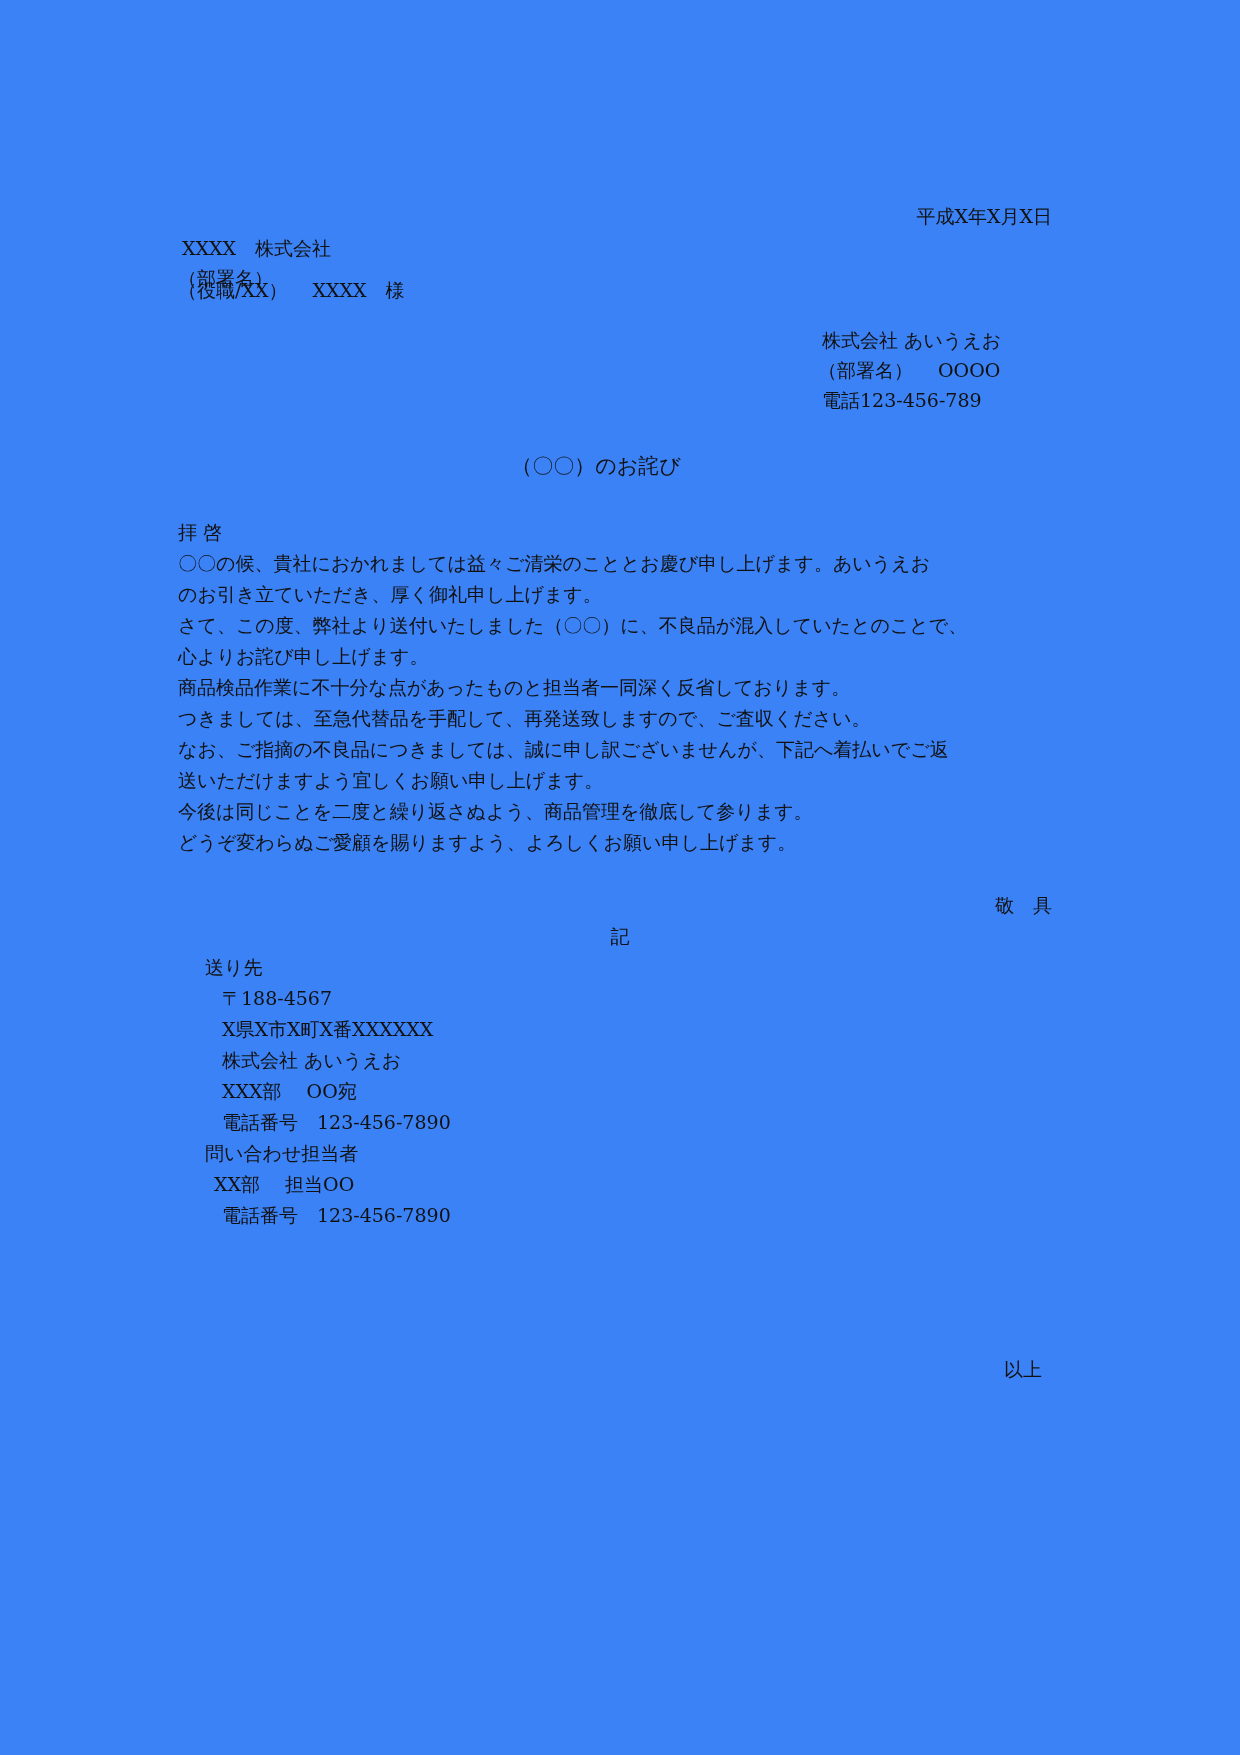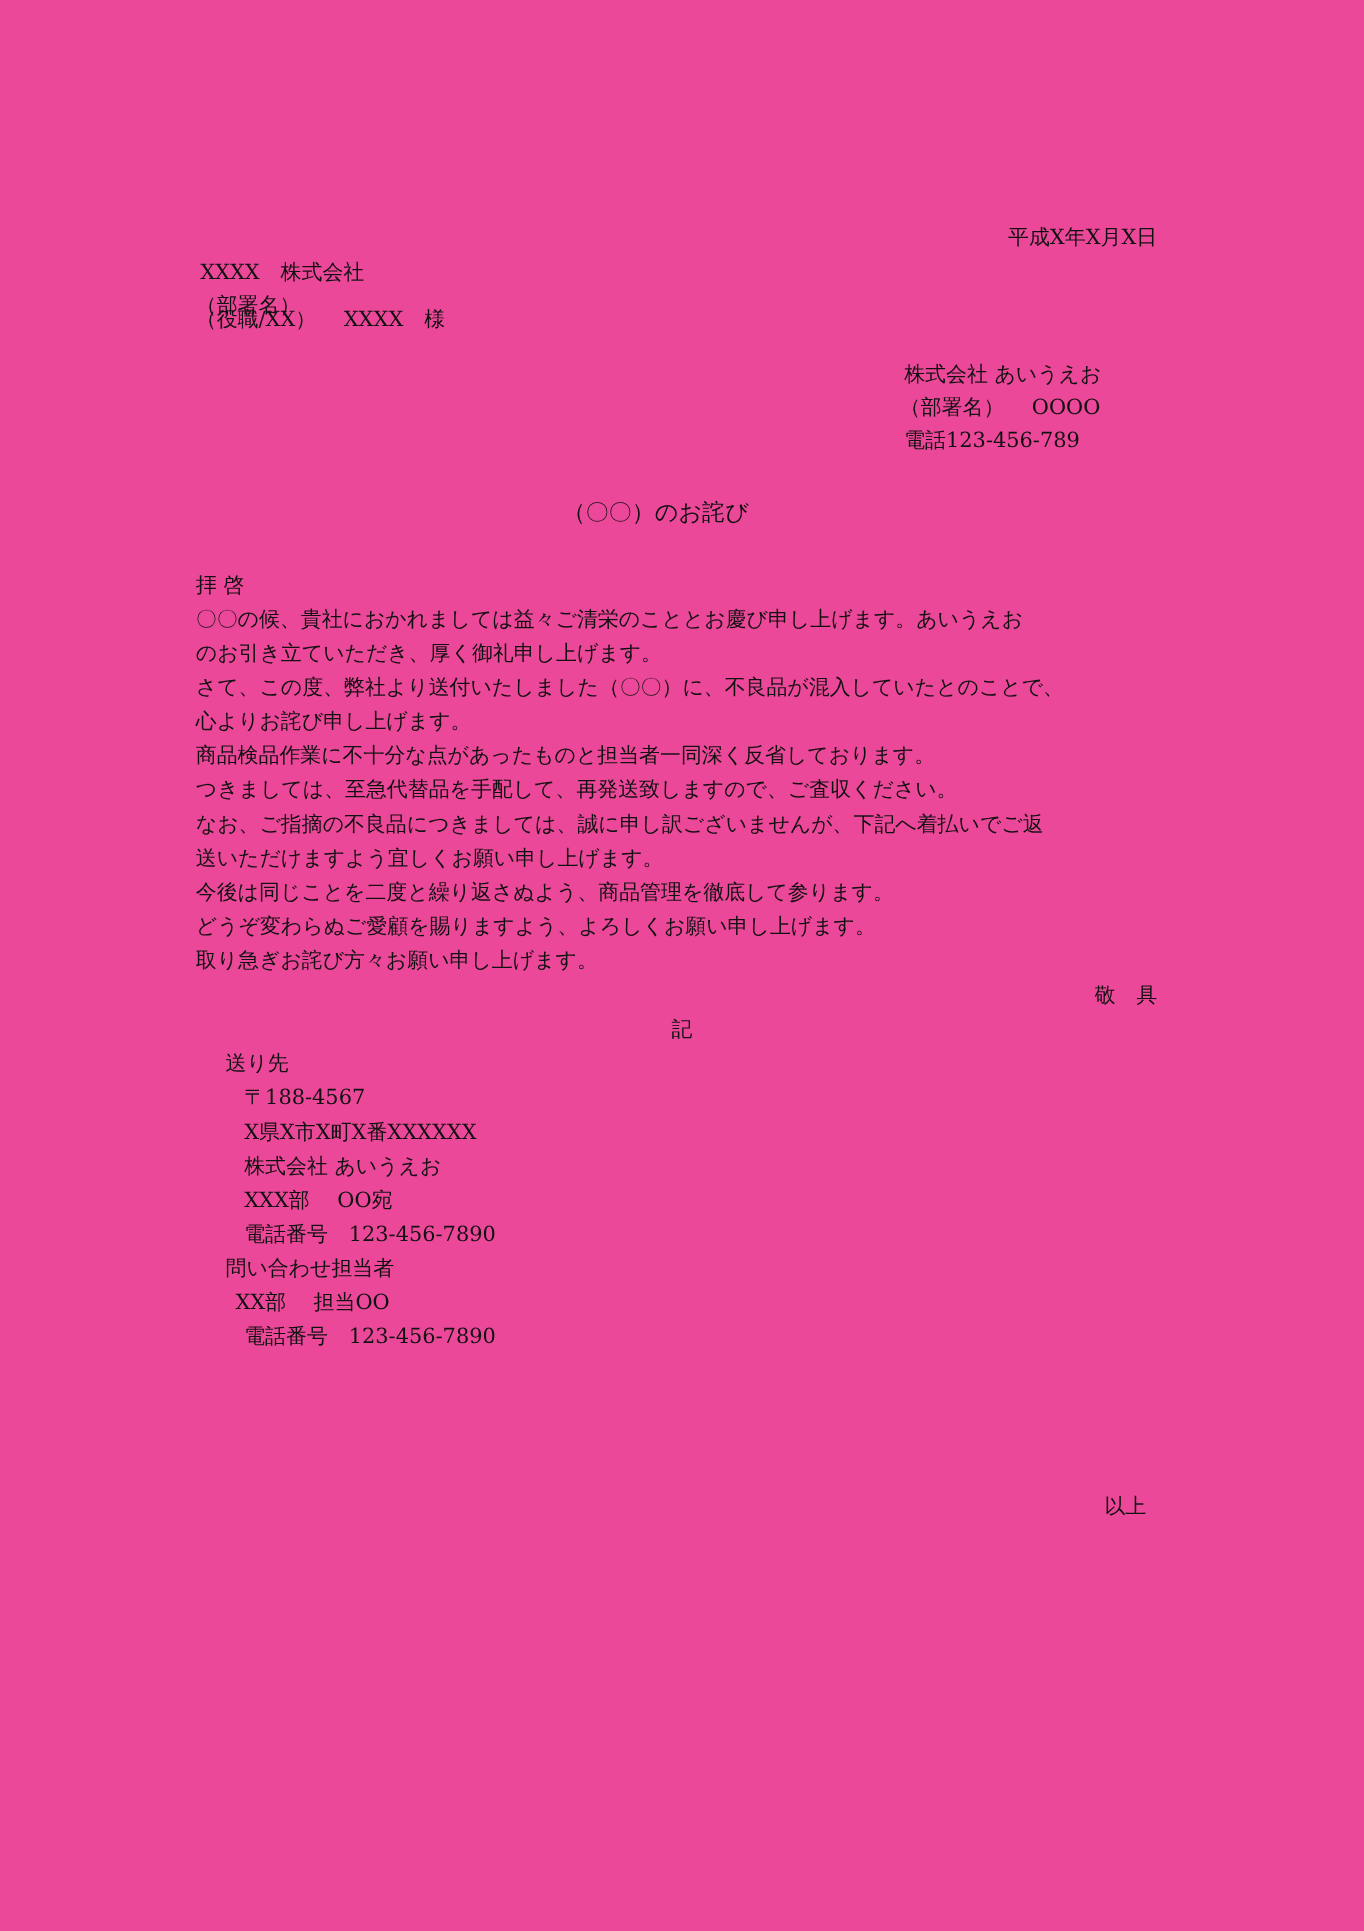--- a/index.html
+++ b/index.html
@@ -1,21 +1,21 @@
 <!DOCTYPE html>
 <html><head>
   <meta charset="utf-8">
   <style>
     html, body { margin: 0; padding: 0; background: #ffffff; }
     body {
       width: 1240px; height: 1755px; position: relative; overflow: hidden;
       font-family: "DejaVu Serif", "Liberation Serif", serif;
       color: #111111;
     }
-    .page { position: absolute; left: 0; top: 0; width: 1240px; height: 1755px; background: #ec4899; }
+    .page { position: absolute; left: 0; top: 0; width: 1240px; height: 1755px; background: #3b82f6; }
     .line { position: absolute; white-space: pre; font-size: 19px; line-height: 28px; }
     .right { text-align: right; }
     .title { font-size: 21px; }
     .body-text { left: 178px; }
   </style>
 </head>
 <body>
 
 <div class="page">
 
@@ -36,21 +36,20 @@
   <div class="line body-text" style="top:549px;">〇〇の候、貴社におかれましては益々ご清栄のこととお慶び申し上げます。あいうえお</div>
   <div class="line body-text" style="top:580px;">のお引き立ていただき、厚く御礼申し上げます。</div>
   <div class="line body-text" style="top:611px;">さて、この度、弊社より送付いたしました（〇〇）に、不良品が混入していたとのことで、</div>
   <div class="line body-text" style="top:642px;">心よりお詫び申し上げます。</div>
   <div class="line body-text" style="top:673px;">商品検品作業に不十分な点があったものと担当者一同深く反省しております。</div>
   <div class="line body-text" style="top:704px;">つきましては、至急代替品を手配して、再発送致しますので、ご査収ください。</div>
   <div class="line body-text" style="top:735px;">なお、ご指摘の不良品につきましては、誠に申し訳ございませんが、下記へ着払いでご返</div>
   <div class="line body-text" style="top:766px;">送いただけますよう宜しくお願い申し上げます。</div>
   <div class="line body-text" style="top:797px;">今後は同じことを二度と繰り返さぬよう、商品管理を徹底して参ります。</div>
   <div class="line body-text" style="top:828px;">どうぞ変わらぬご愛顧を賜りますよう、よろしくお願い申し上げます。</div>
-  <div class="line body-text" style="top:859px;">取り急ぎお詫び方々お願い申し上げます。</div>
 
   <div class="line right" style="top:891px; right:188px;">敬　具</div>
 
   <div class="line" style="top:922px; left:0; width:1240px; text-align:center;">記</div>
 
   <div class="line" style="top:953px; left:205px;">送り先</div>
   <div class="line" style="top:984px; left:222px;">〒188-4567</div>
   <div class="line" style="top:1015px; left:222px;">X県X市X町X番XXXXXX</div>
   <div class="line" style="top:1046px; left:222px;">株式会社 あいうえお</div>
   <div class="line" style="top:1077px; left:222px;">XXX部　 OO宛</div>

